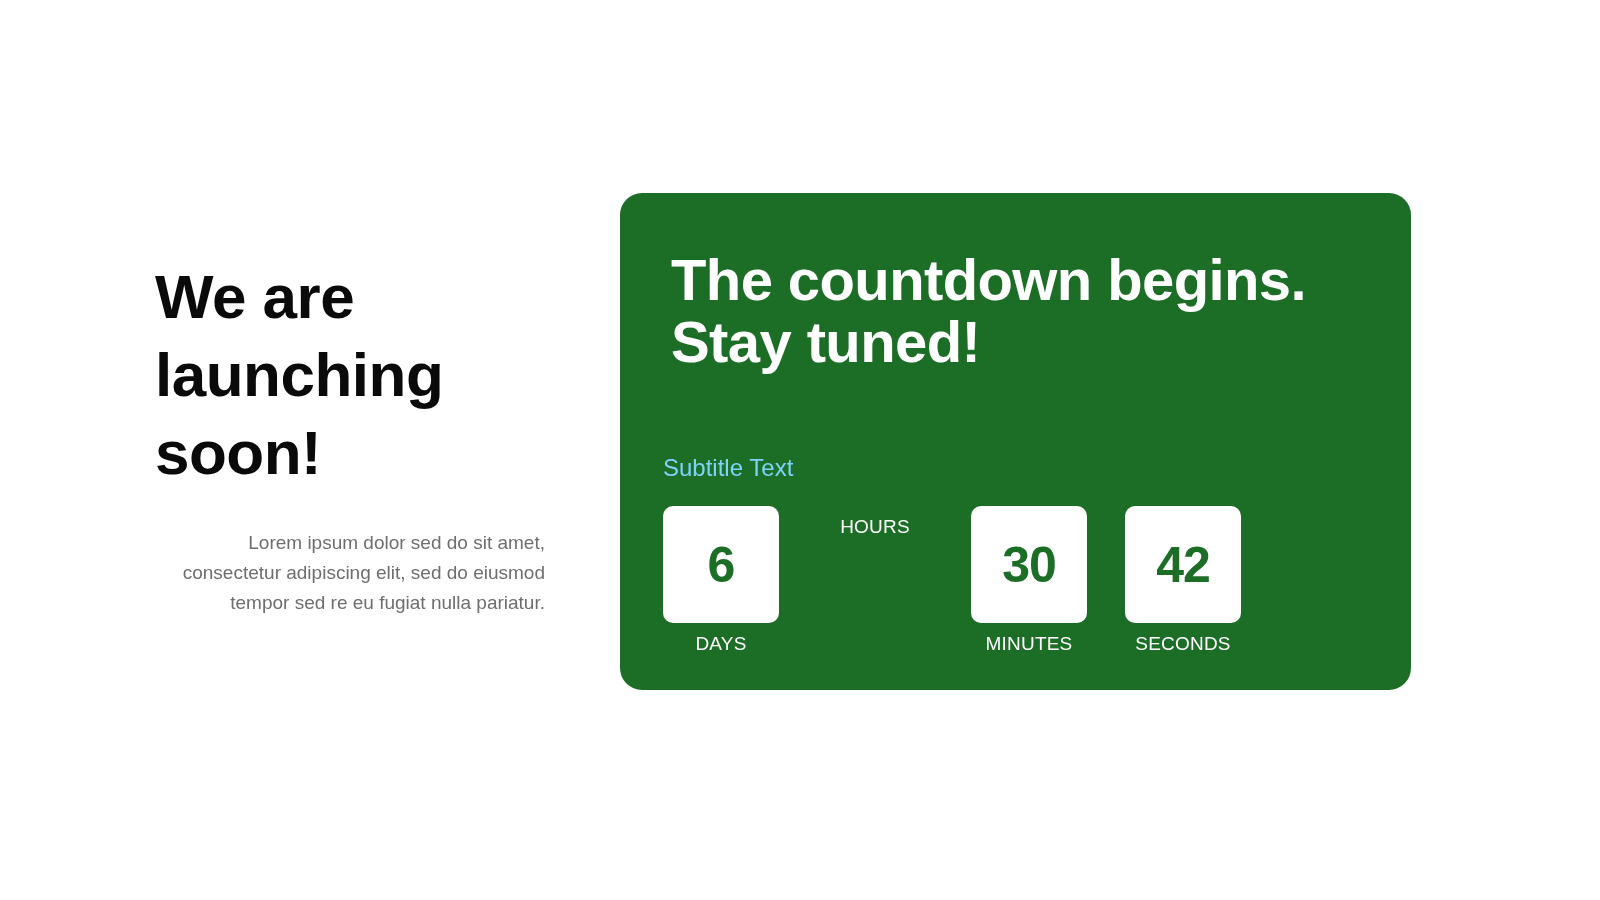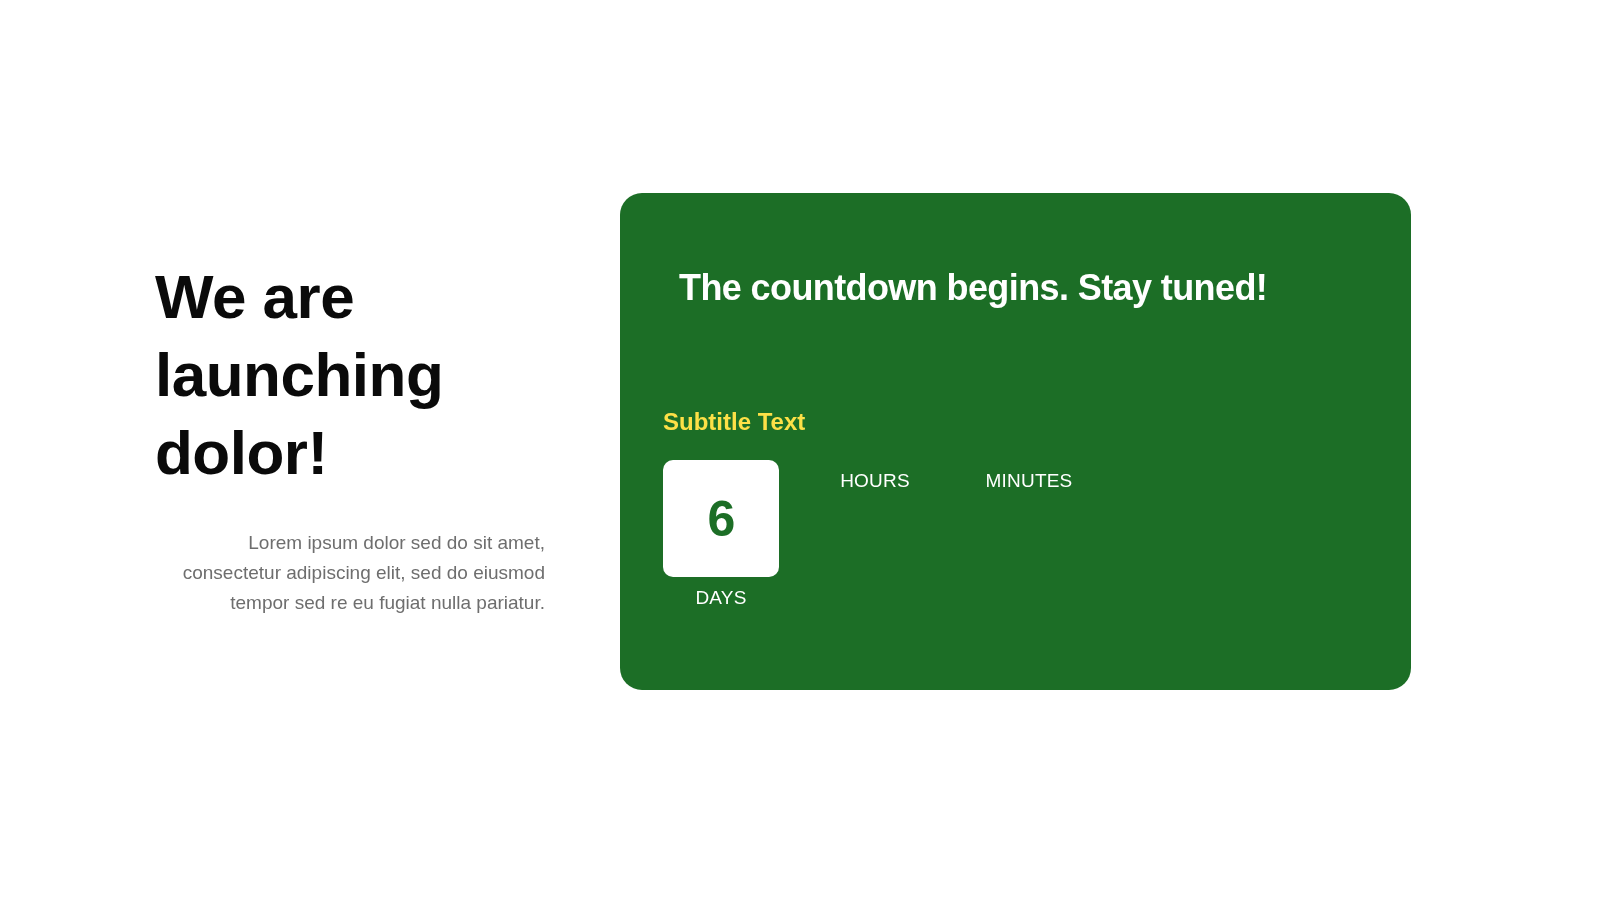--- a/index.html
+++ b/index.html
@@ -57,36 +57,36 @@
     top: 193px;
     width: 791px;
     height: 497px;
     background: #1c6e26;
     border-radius: 22px;
     box-sizing: border-box;
     padding: 48px 43px 0 43px;
   }
 
   .card-heading {
-    margin: 16px;
-    font-size: 36px;
+    margin: 8px;
+    font-size: 58px;
     line-height: 62px;
     font-weight: 700;
     letter-spacing: -0.6px;
     color: #ffffff;
     width: 640px;
   }
 
   .card-subtitle {
     margin: 0;
     padding-top: 72px;
     font-size: 24px;
     line-height: 30px;
-    font-weight: 700;
-    color: #fde047;
+    font-weight: 400;
+    color: #7dd3fc;
   }
 
   .timer-row {
     display: flex;
     flex-direction: row;
     align-items: flex-start;
     gap: 38px;
     padding-top: 23px;
   }
 
@@ -125,21 +125,21 @@
     letter-spacing: 0.2px;
     text-align: center;
   }
 </style>
 </head>
 <body>
 
 <div class="page">
 
   <div class="left-col">
-    <h1 class="headline">We are launching dolor!</h1>
+    <h1 class="headline">We are launching soon!</h1>
     <p class="body-copy">Lorem ipsum dolor sed do sit amet, consectetur adipiscing elit, sed do eiusmod tempor sed re eu fugiat nulla pariatur.</p>
   </div>
 
   <div class="countdown-card">
     <h2 class="card-heading">The countdown begins. Stay tuned!</h2>
 
     <div class="card-subtitle">Subtitle Text</div>
 
     <div class="timer-row">
 
@@ -148,20 +148,29 @@
           <span class="timer-value">6</span>
         </div>
         <div class="timer-label">DAYS</div>
       </div>
 
       <div class="timer-unit">
         <div class="timer-label">HOURS</div>
       </div>
 
       <div class="timer-unit">
+        <div class="timer-box">
+          <span class="timer-value">30</span>
+        </div>
         <div class="timer-label">MINUTES</div>
       </div>
 
+      <div class="timer-unit">
+        <div class="timer-box">
+          <span class="timer-value">42</span>
+        </div>
+        <div class="timer-label">SECONDS</div>
+      </div>
 
     </div>
   </div>
 
 </div>
 
 </body></html>

